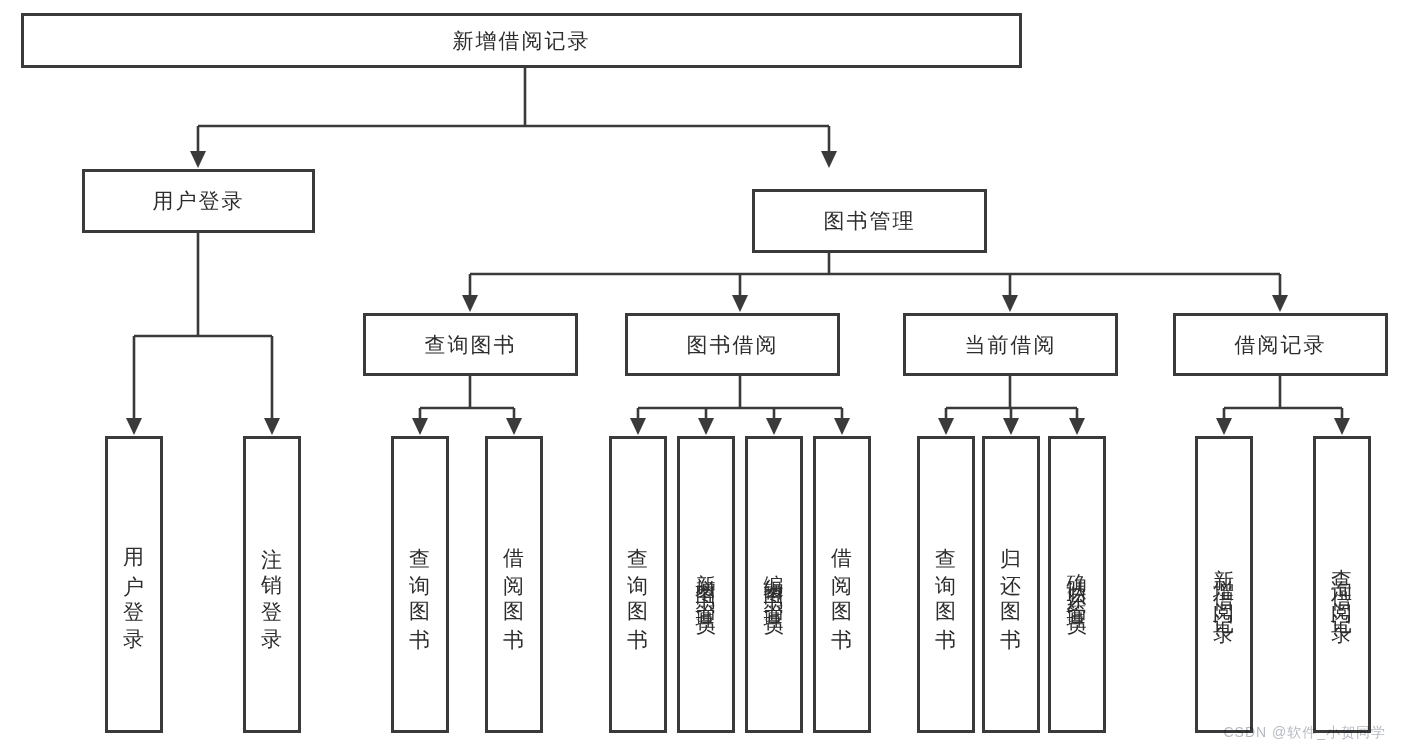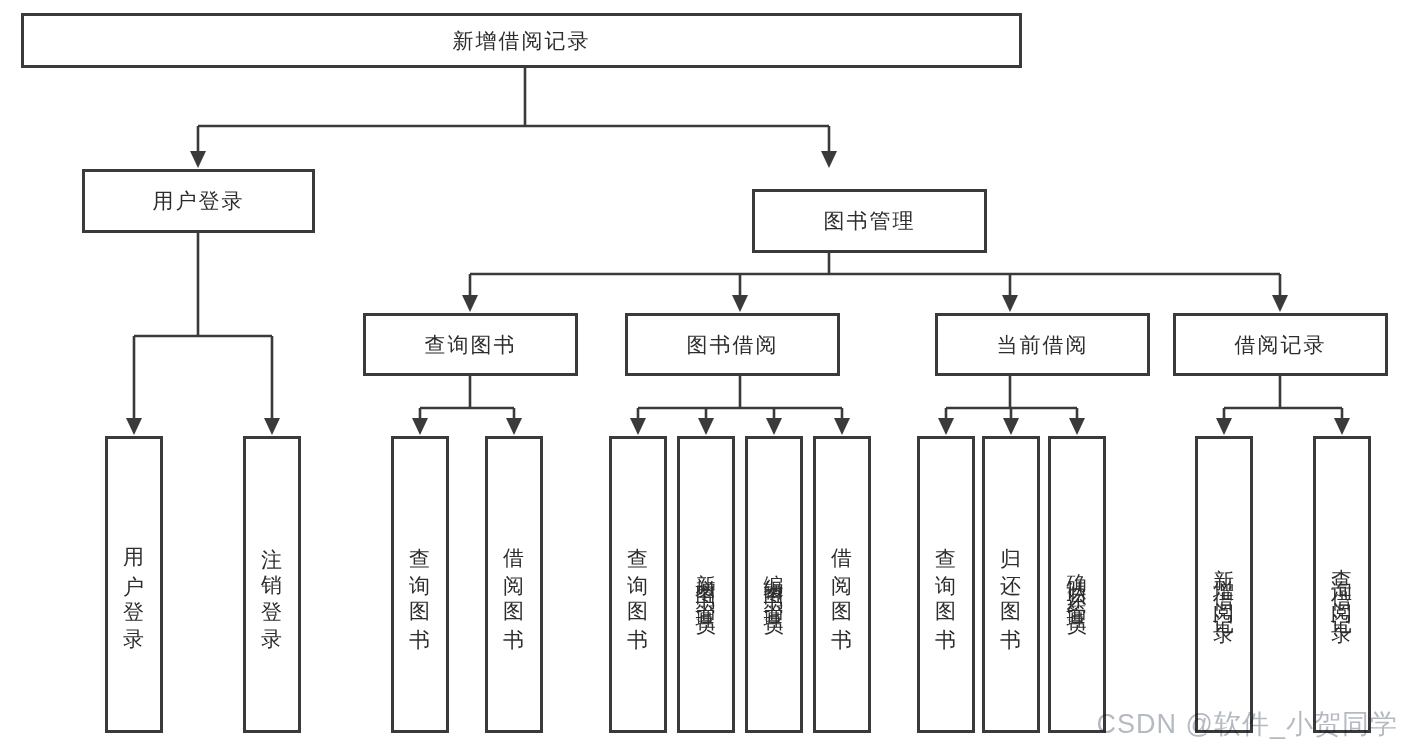--- a/index.html
+++ b/index.html
@@ -36,24 +36,24 @@
     text-orientation:mixed;
     letter-spacing:0;
     line-height:1;
   }
   .vnode .vtxt{display:block;}
   .vs{letter-spacing:27px;}   
   .vm{letter-spacing:11px;}   
   .vl{letter-spacing:6px; font-size:20px;}  
   .watermark{
     position:absolute;
-    right:7px;bottom:5px;
+    right:19px;bottom:5px;
     z-index:10;
     color:var(--wm);
-    font-size:27px;
+    font-size:14px;
     letter-spacing:1px;
     mix-blend-mode:multiply;
     white-space:nowrap;
   }
 </style>
 </head>
 <body>
 
 <div class="canvas">
 
@@ -103,21 +103,21 @@
   <div class="node" style="left:752px;top:169px;width:235px;height:64px;margin-top:20px;">
     <span>图书管理</span>
   </div>
 
   <div class="node" style="left:363px;top:313px;width:215px;height:63px;">
     <span>查询图书</span>
   </div>
   <div class="node" style="left:625px;top:313px;width:215px;height:63px;">
     <span>图书借阅</span>
   </div>
-  <div class="node" style="left:903px;top:313px;width:215px;height:63px;margin-left:32px;">
+  <div class="node" style="left:903px;top:313px;width:215px;height:63px;">
     <span>当前借阅</span>
   </div>
   <div class="node" style="left:1173px;top:313px;width:215px;height:63px;">
     <span>借阅记录</span>
   </div>
 
   <div class="node vnode vs" style="left:105px;top:436px;width:58px;height:297px;">
     <span class="vtxt">用户登录</span>
   </div>
   <div class="node vnode vs" style="left:243px;top:436px;width:58px;height:297px;">

